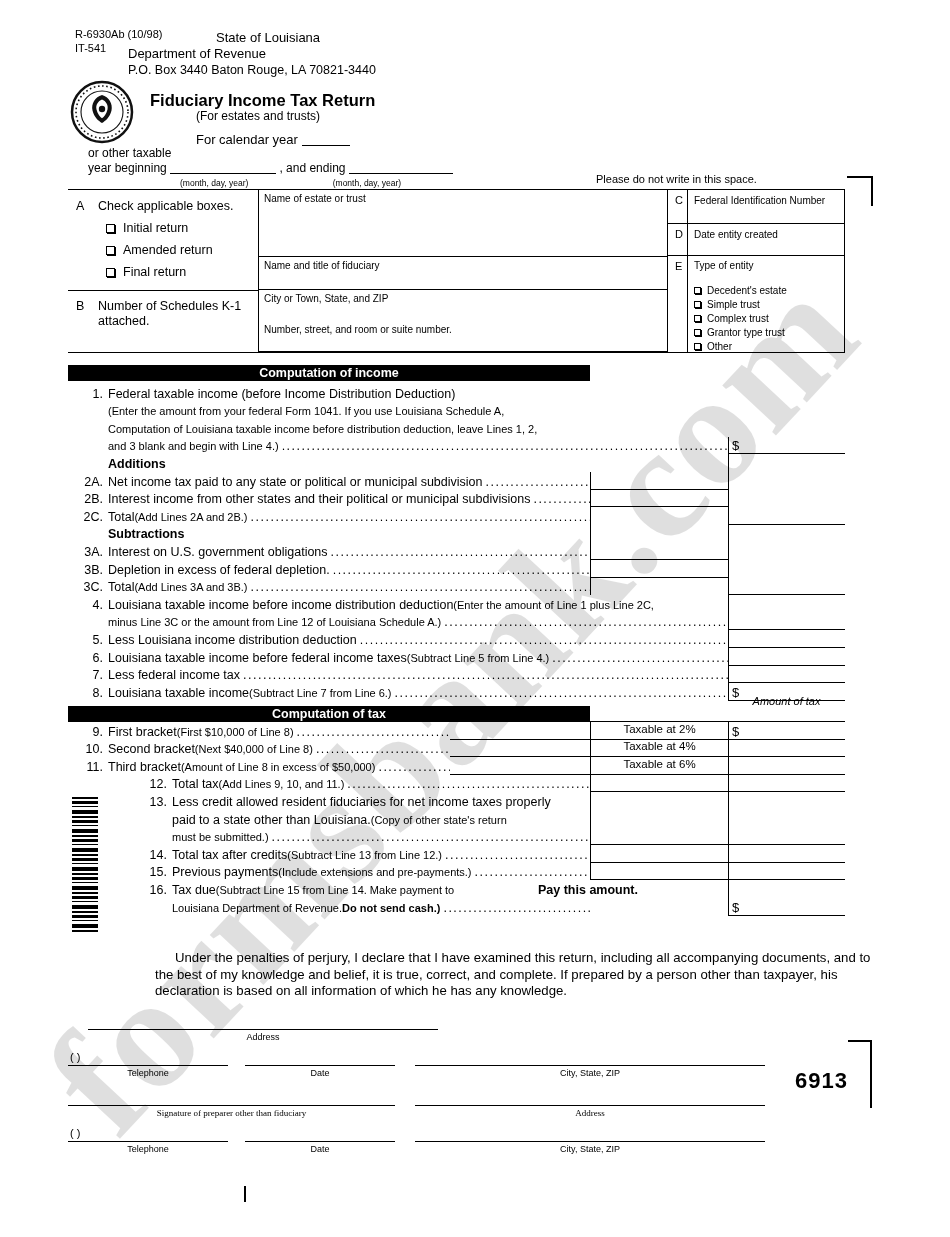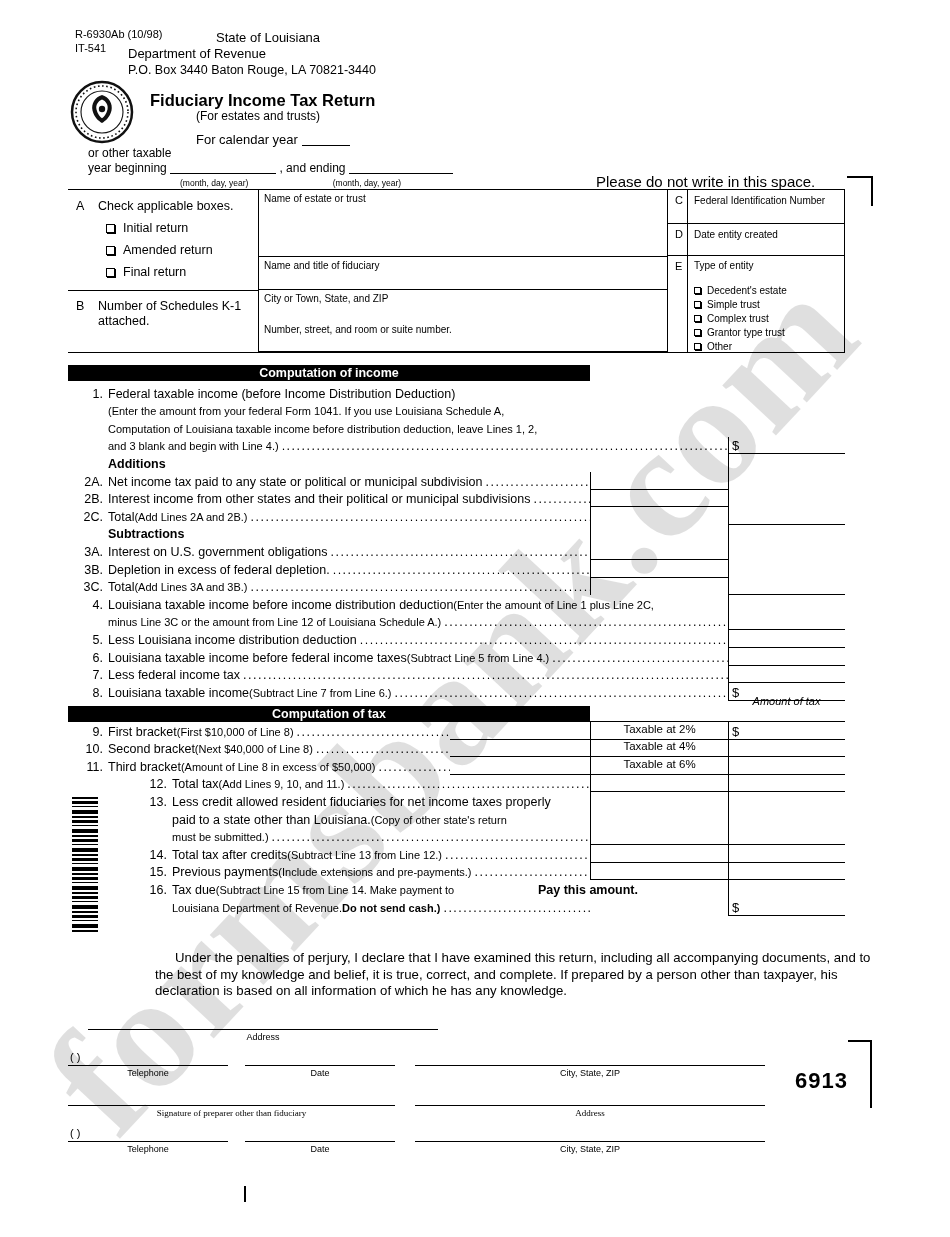--- a/index.html
+++ b/index.html
@@ -18,21 +18,21 @@
   .formcodes { left:75px; top:27px; font-size:11px; line-height:14px; }
   .hdrblock  { left:128px; top:30px; width:320px; font-size:13px; line-height:16px; }
   .hdr-state { padding-left:88px; }
   .hdr-po    { font-size:12.5px; }
   .hdr-title { font-size:16.5px; font-weight:bold; padding-left:22px; margin-top:14px; }
   .hdr-sub   { font-size:12px; padding-left:68px; }
   .hdr-cal   { padding-left:68px; margin-top:8px; }
   .blank { display:inline-block; border-bottom:1px solid #000; height:13px; vertical-align:-2px; }
   .otheryear { left:88px; top:146px; font-size:12px; line-height:15px; }
   .mdy { font-size:8.5px; }
-  .nowrite { left:596px; top:173px; font-size:15px; }
+  .nowrite { left:596px; top:173px; font-size:11px; }
 
   
   .seal { left:70px; top:80px; }
 
   
   .grid { left:68px; top:189px; width:777px; height:164px; display:flex;
           border-top:1.5px solid #000; border-bottom:1.5px solid #000; border-right:1px solid #000;
           font-size:12.5px; }
   .gleft { width:190px; display:flex; flex-direction:column; }
   .cellA { height:100px; padding:9px 4px 0 8px; }

